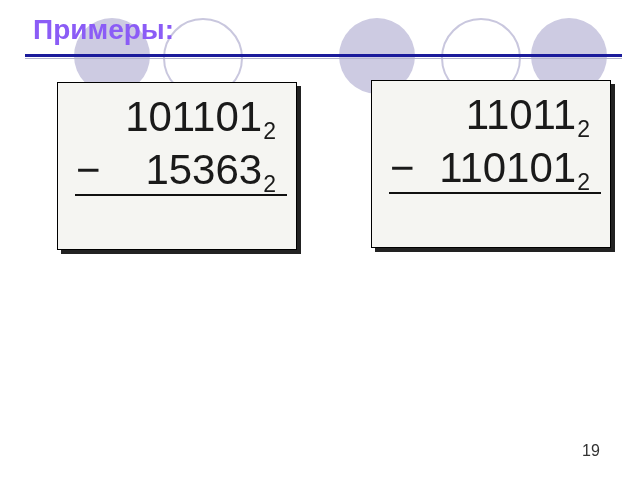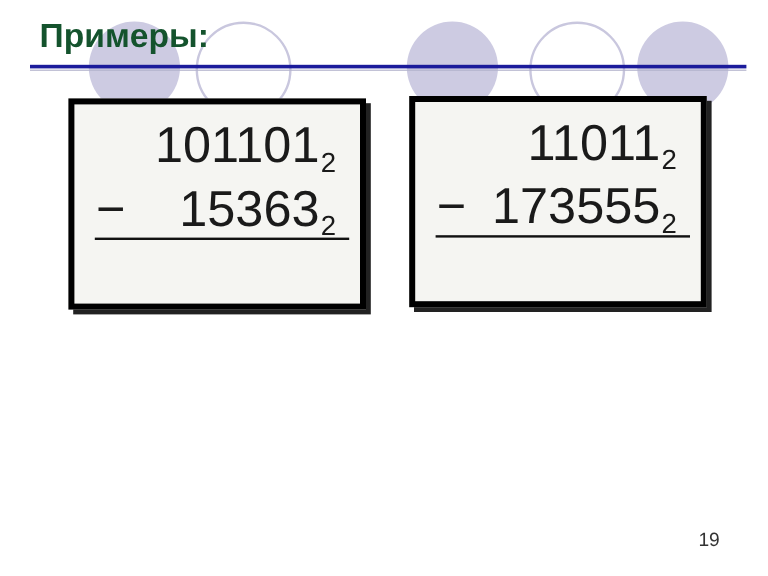--- a/index.html
+++ b/index.html
@@ -32,21 +32,21 @@
   .c4 { left: 441px; }
   .c5 { left: 531px; }
 
   
   .title {
     position: absolute;
     left: 33px; top: 14px;
     margin: 0;
     font-size: 28px;
     font-weight: bold;
-    color: #14532d;
+    color: #8b5cf6;
     z-index: 4;
     white-space: nowrap;
   }
 
   
   .divider-navy {
     position: absolute;
     left: 25px; top: 54px;
     width: 597px; height: 3px;
     background: #1b1b9b;
@@ -58,27 +58,27 @@
     width: 597px; height: 1px;
     background: #b3b3cc;
     z-index: 3;
   }
 
   
   .example-box {
     position: absolute;
     width: 238px; height: 166px;
     background: #f5f5f2;
-    border: 5px solid #000000;
+    border: 1px solid #000000;
     box-shadow: 4px 4px 0 #222222;
     z-index: 5;
     color: #1a1a1a;
   }
   .box-1 { left: 57px;  top: 82px; }
-  .box-2 { left: 341px; top: 80px; }
+  .box-2 { left: 371px; top: 80px; }
 
   .bin-line {
     position: absolute;
     right: 20px;
     font-size: 42px;
     line-height: 48px;
     white-space: nowrap;
   }
   .line-1 { top: 10px; }
   .line-2 { top: 63px; }
@@ -135,20 +135,20 @@
     </div>
     <div class="answer-rule"></div>
   </div>
 
   <div class="example-box box-2">
     <div class="bin-line line-1">
       <span>11011</span><span class="base-sub">2</span>
     </div>
     <div class="operator">−</div>
     <div class="bin-line line-2">
-      <span>173555</span><span class="base-sub">2</span>
+      <span>110101</span><span class="base-sub">2</span>
     </div>
     <div class="answer-rule"></div>
   </div>
 
   <div class="page-number">19</div>
 
 </div>
 
 </body></html>

